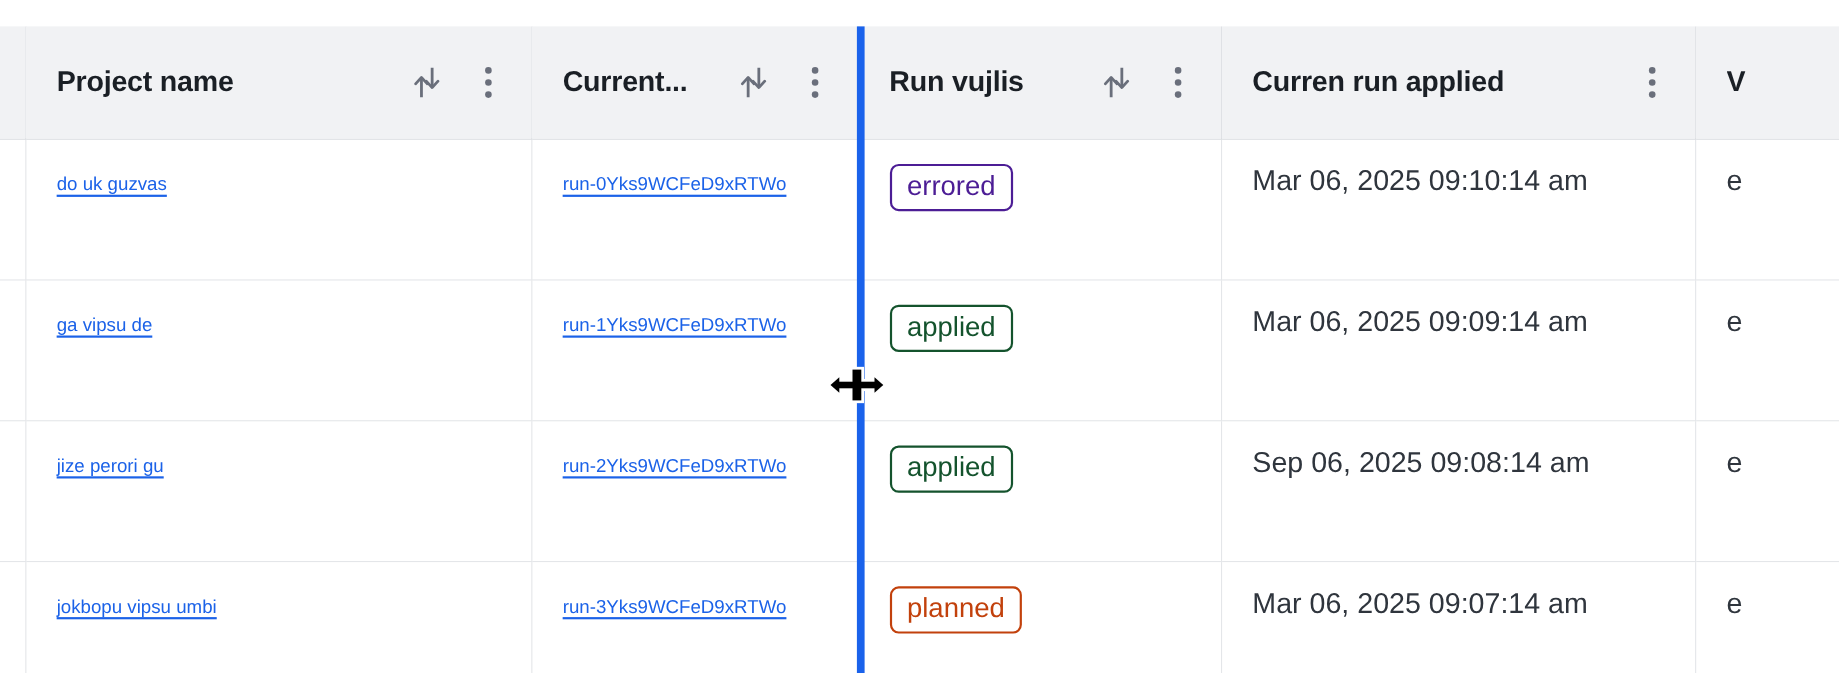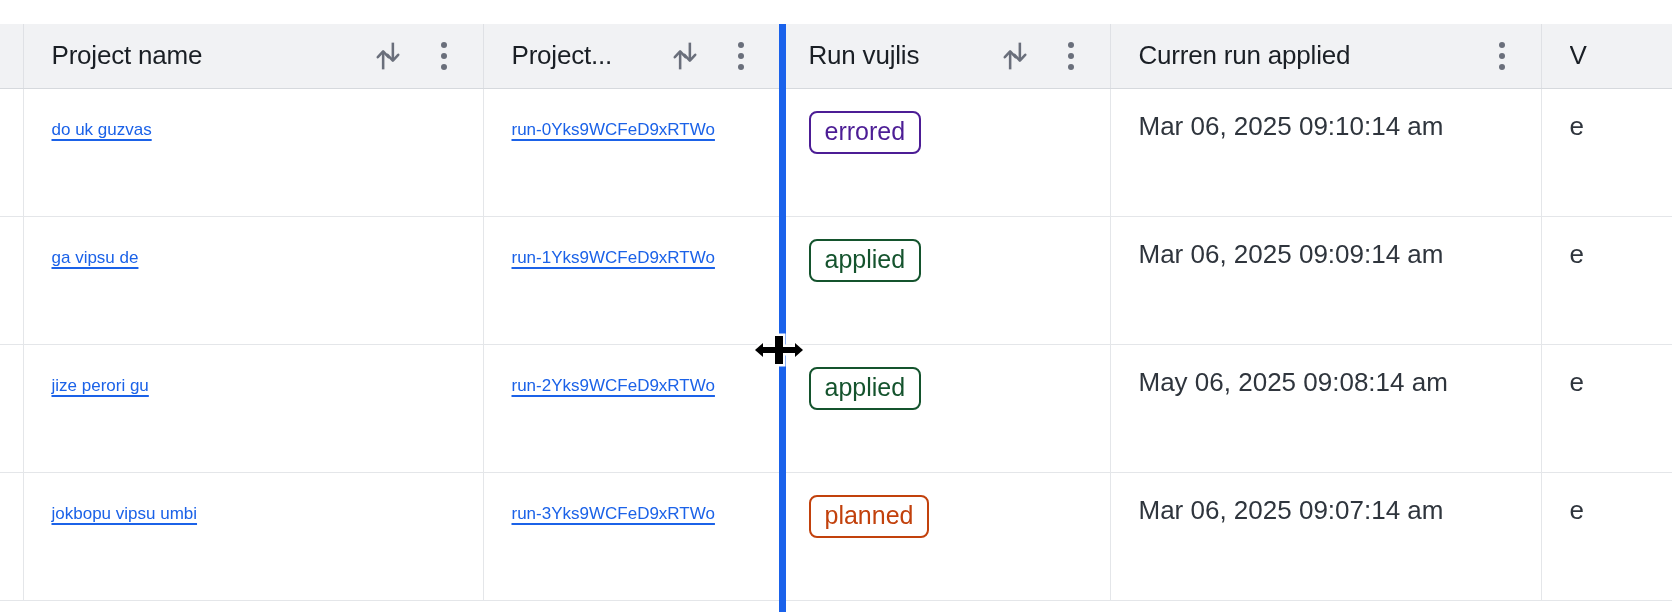--- a/index.html
+++ b/index.html
@@ -41,25 +41,25 @@
   col.c-name    { width: 460px; }
   col.c-run     { width: 297px; }
   col.c-status  { width: 330px; }
   col.c-applied { width: 431px; }
   col.c-extra   { width: 160px; }
 
   thead th {
     background: #f1f2f4;
     border-bottom: 1px solid #d6d9dd;
     border-right: 1px solid #dfe1e5;
-    height: 64px;
+    height: 102px;
     padding: 0 0 0 28px;
     text-align: right;
     vertical-align: middle;
-    font-weight: 400;
+    font-weight: 700;
     font-size: 26px;
     color: #1a1f25;
     position: relative;
     white-space: nowrap;
     overflow: hidden;
   }
   thead th.sel { padding: 0; border-right: 1px solid #dfe1e5; }
 
   .th-inner {
     display: flex;
@@ -200,21 +200,21 @@
               <span class="kebab">
                 <i></i>
                   <i></i>
                   <i></i>
               </span>
             </div>
           </th>
 
           <th>
             <div class="th-inner">
-              <span class="th-label">Project...</span>
+              <span class="th-label">Current...</span>
               <span class="th-spacer"></span>
               <svg class="sort-icon" viewBox="0 0 24 28" fill="none">
                 <path d="M8 11 V25" stroke="#6a6f7b" stroke-width="2.1"></path>
                 <path d="M3.6 15 L8 10.2 L12.4 15" stroke="#6a6f7b" stroke-width="2.1" fill="none" stroke-linecap="round" stroke-linejoin="round"></path>
                 <path d="M16 3 V17" stroke="#6a6f7b" stroke-width="2.1"></path>
                 <path d="M11.6 13 L16 17.8 L20.4 13" stroke="#6a6f7b" stroke-width="2.1" fill="none" stroke-linecap="round" stroke-linejoin="round"></path>
               </svg>
               <span class="kebab">
                 <i></i>
                   <i></i>
@@ -306,21 +306,21 @@
           <td>
             <a class="cell-link">jize perori gu</a>
           </td>
           <td>
             <a class="cell-link">run-2Yks9WCFeD9xRTWo</a>
           </td>
           <td>
             <span class="badge applied">applied</span>
           </td>
           <td>
-            <span class="date-cell">May 06, 2025 09:08:14 am</span>
+            <span class="date-cell">Sep 06, 2025 09:08:14 am</span>
           </td>
           <td>
             <span class="extra-cell">e</span>
           </td>
         </tr>
 
         <tr>
           <td class="sel"></td>
           <td>
             <a class="cell-link">jokbopu vipsu umbi</a>

